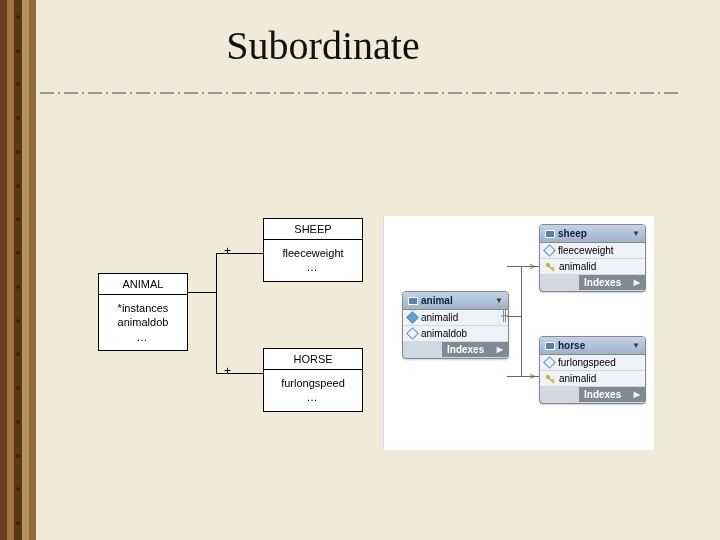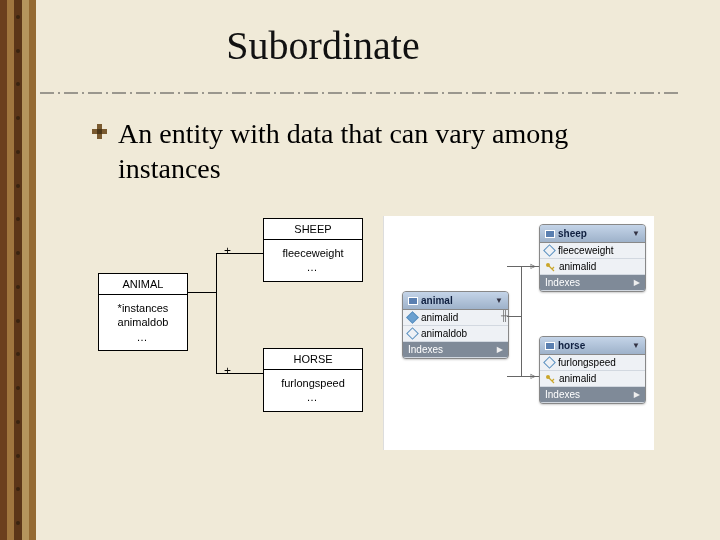--- a/index.html
+++ b/index.html
@@ -126,21 +126,21 @@
   padding: 3px 5px; font-weight: bold; color: #102040;
   border-bottom: 1px solid #888;
 }
 .db .table .thead .tri { margin-left: auto; font-size: 8px; color: #334; }
 .db .table .trow {
   display: flex; align-items: center; gap: 4px;
   padding: 2px 5px; background: #eef1f5;
   border-bottom: 1px solid #d2d8e0;
 }
 .db .table .trow.idx {
-  background: #7f8a98; color: #fff; font-weight: normal;
+  background: #7f8a98; color: #fff; font-weight: bold; margin-left: 39px;
 }
 .db .table .trow.idx .tri { margin-left: auto; font-size: 8px; color: #eee; }
 .db .diamond { width: 7px; height: 7px; transform: rotate(45deg); display: inline-block; border: 1px solid #5a90c0; }
 .db .diamond.open { background: transparent; }
 .db .diamond.fill { background: #6aa0d0; }
 .db .tableicon {
   width: 10px; height: 8px; background: #5a7fb0; display: inline-block;
   box-shadow: inset 0 0 0 1px #fff;
 }
 .db .t-animal { left: 18px; top: 75px; }
@@ -189,30 +189,20 @@
   </div>
 
   <div class="title">Subordinate</div>
 
   <div class="hr">
     <svg viewBox="0 0 640 6">
       <line x1="0" y1="3" x2="640" y2="3" stroke="#444" stroke-width="1" stroke-dasharray="14 4 2 4"></line>
     </svg>
   </div>
 
-  <div class="bullet-row">
-    <div class="bullet-icon">
-      <span></span>
-        <span></span>
-        <span></span>
-        <span></span>
-        <span></span>
-    </div>
-    <div class="bullet-text">An entity with data that can vary among instances</div>
-  </div>
 
   <div class="diagram-area">
 
     <div class="er">
       <div class="box animal">
         <div class="head">ANIMAL</div>
         <div class="body">
           <div>*instances</div>
           <div>animaldob</div>
           <div class="ellip">…</div>

